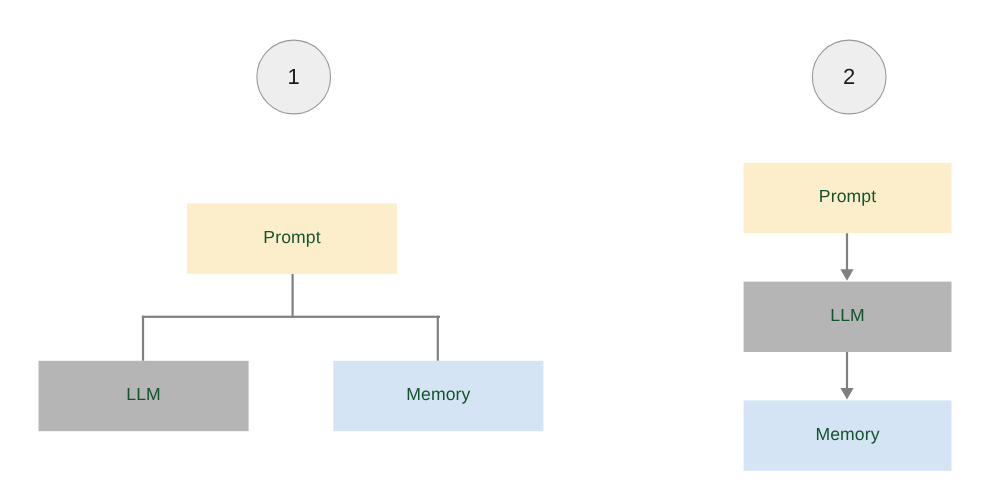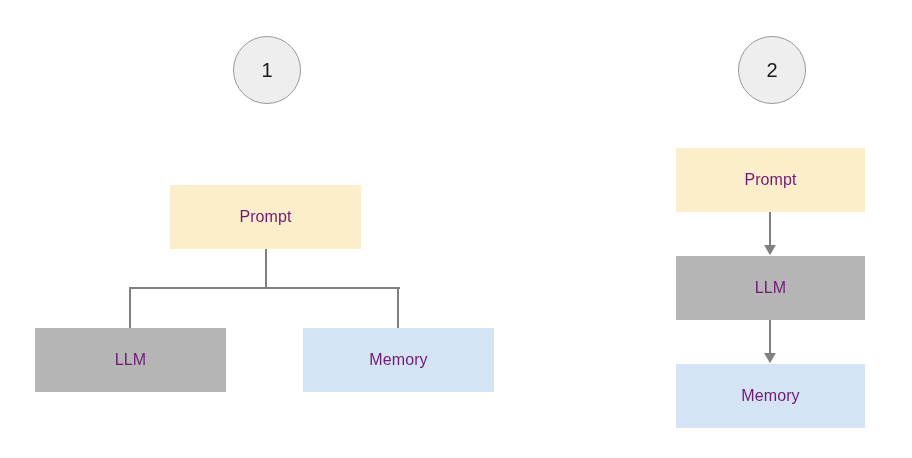--- a/index.html
+++ b/index.html
@@ -46,21 +46,21 @@
   
   .node {
     position: absolute;
     box-sizing: border-box;
     display: flex;
     align-items: center;
     justify-content: center;
   }
   .node .node-label {
     font-size: 16px;
-    color: #701a75;
+    color: #14532d;
     line-height: 1;
     text-align: center;
     letter-spacing: 0.1px;
     font-family: "Liberation Sans", "DejaVu Sans", sans-serif;
   }
 
   
   .conn-v, .conn-h {
     position: absolute;
     background: #808080;

